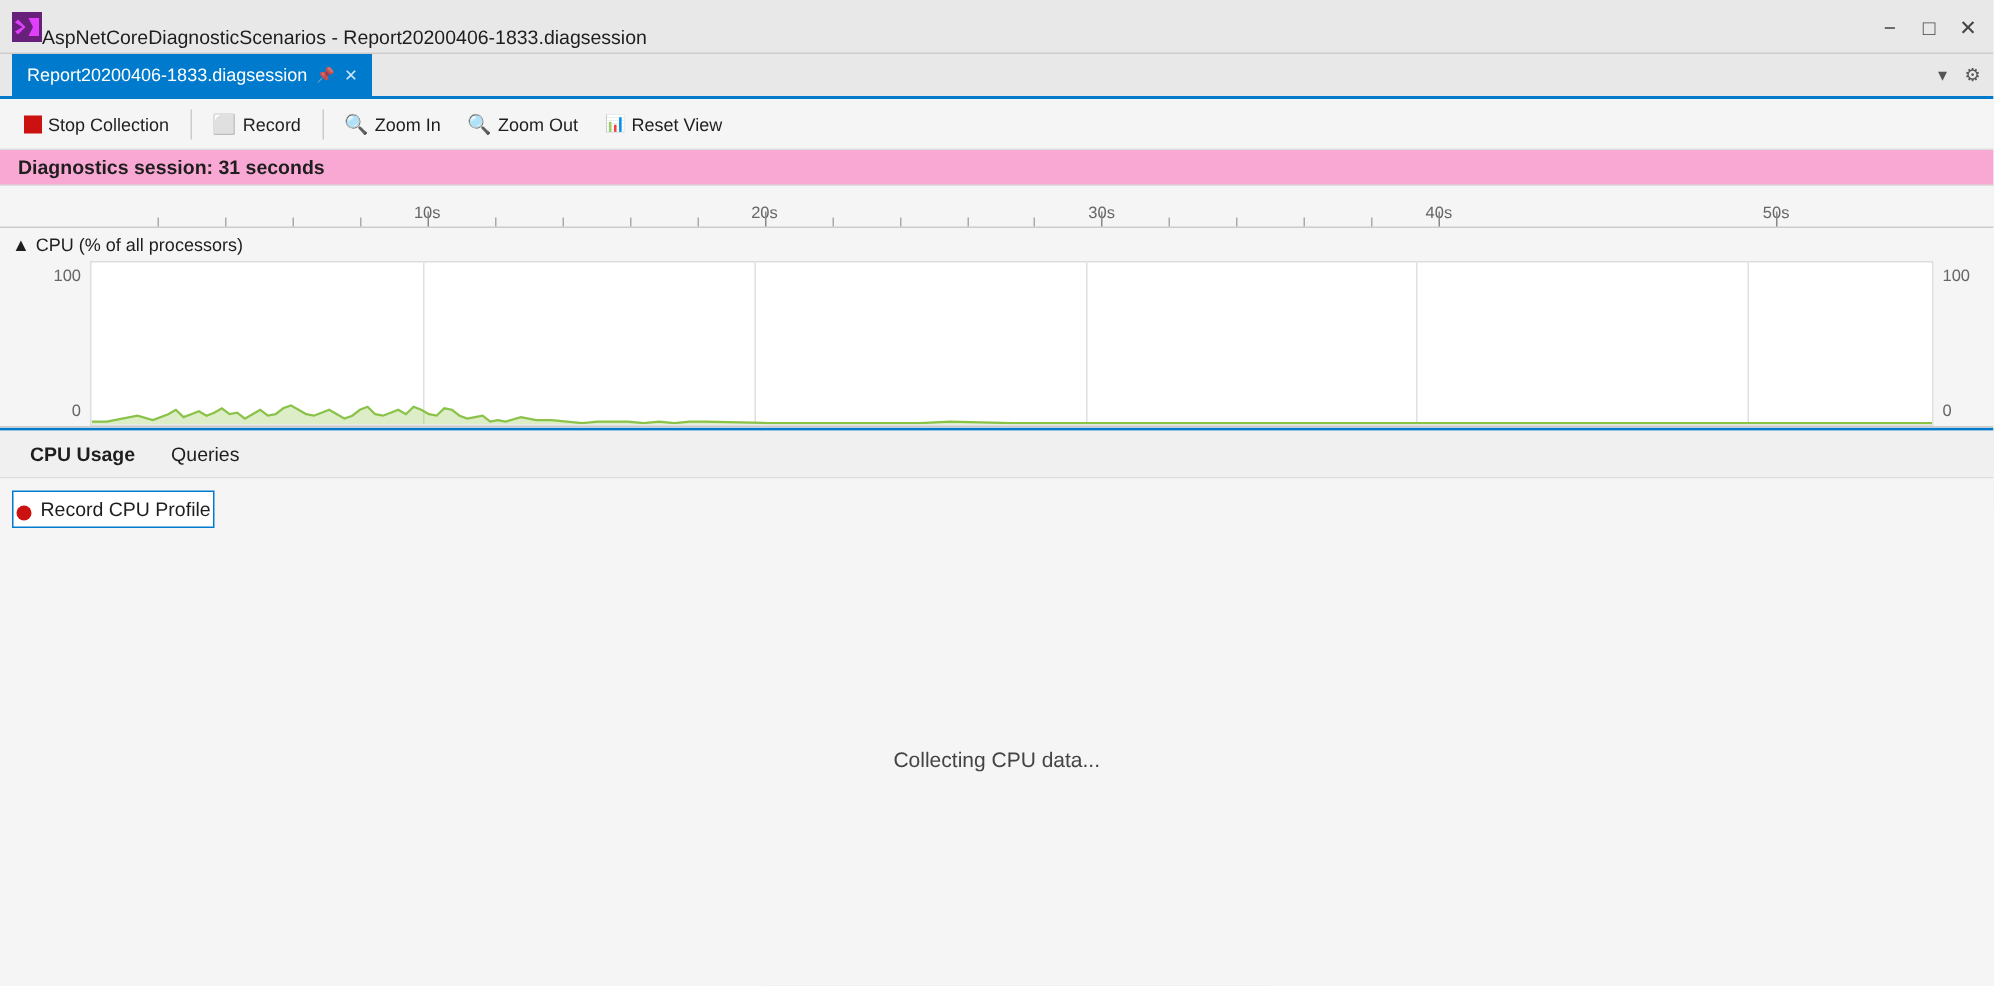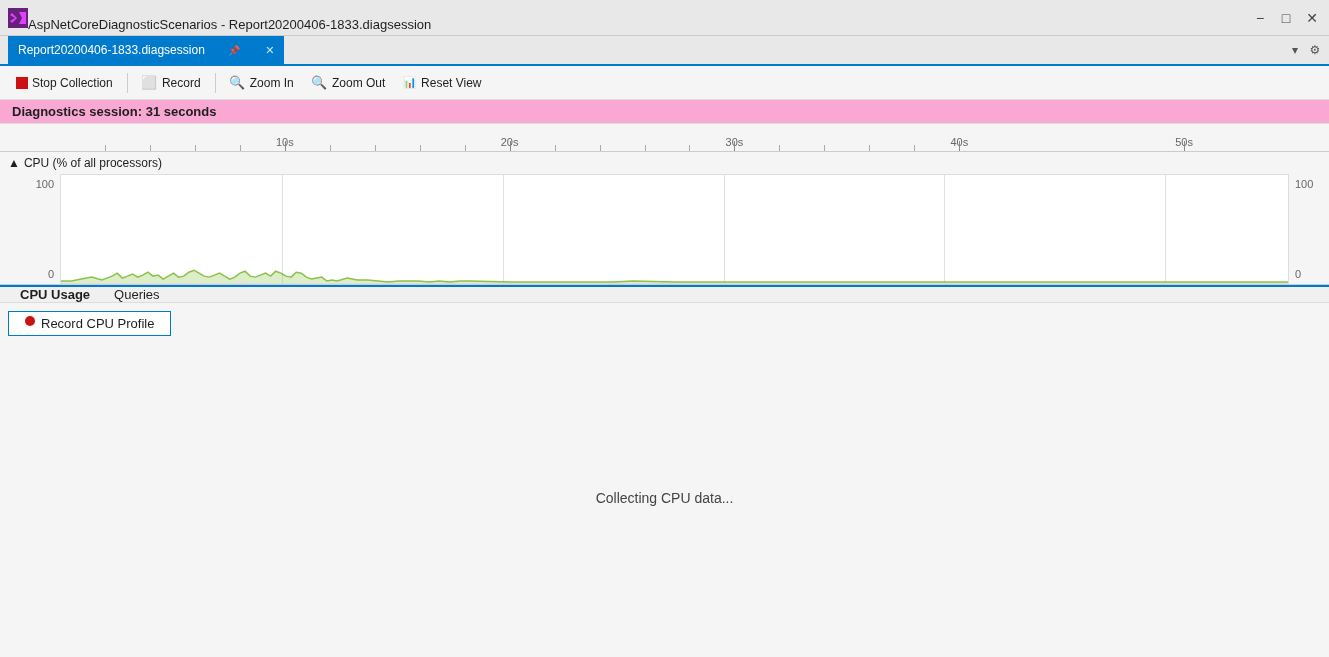--- a/index.html
+++ b/index.html
@@ -56,21 +56,21 @@
       height: 30px;
       padding-left: 8px;
     }
     .tab {
       display: flex;
       align-items: center;
       padding: 0 10px;
       background: #007acc;
       color: white;
       font-size: 12px;
-      gap: 24px;
+      gap: 6px;
       cursor: pointer;
     }
     .tab-pin { font-size: 10px; opacity: 0.8; }
     .tab-close {
       font-size: 11px;
       cursor: pointer;
       opacity: 0.8;
     }
     .tab-controls {
       margin-left: auto;
@@ -252,21 +252,21 @@
       overflow: hidden;
     }
 
     
     .tabs-row {
       display: flex;
       align-items: center;
       background: #f0f0f0;
       border-bottom: 1px solid #ddd;
       padding: 0 8px;
-      height: 16px;
+      height: 32px;
     }
     .bottom-tab {
       padding: 4px 12px;
       font-size: 13px;
       cursor: pointer;
       color: #1e1e1e;
       border: none;
       background: none;
     }
     .bottom-tab.active {
@@ -276,23 +276,23 @@
     
     .content-area {
       flex: 1;
       background: #f5f5f5;
       display: flex;
       flex-direction: column;
       padding: 8px;
     }
     .record-btn {
       display: flex;
-      align-items: flex-start;
+      align-items: flex-end;
       gap: 6px;
-      padding: 4px 16px;
+      padding: 4px 2px;
       border: 1px solid #007acc;
       background: white;
       font-size: 13px;
       cursor: pointer;
       color: #1e1e1e;
       width: fit-content;
     }
     .record-dot {
       width: 10px;
       height: 10px;

